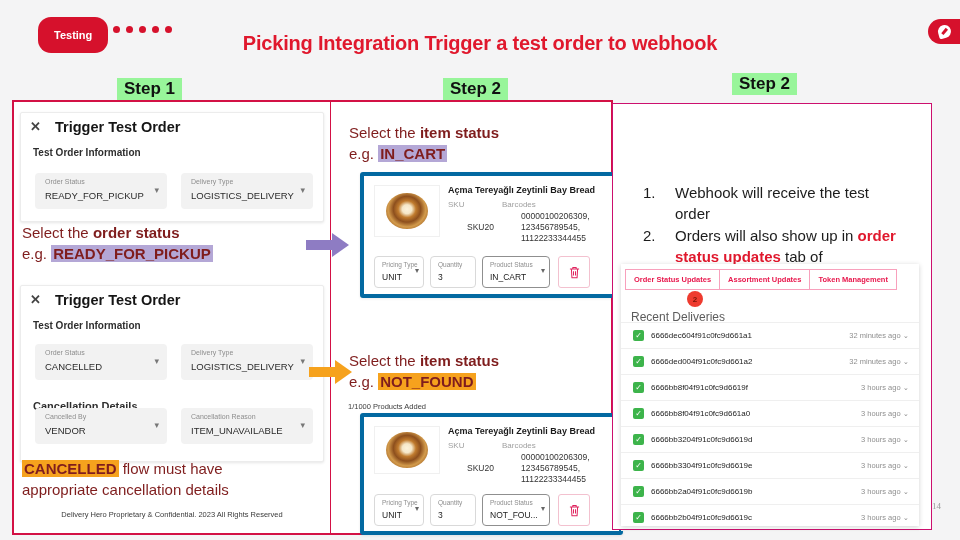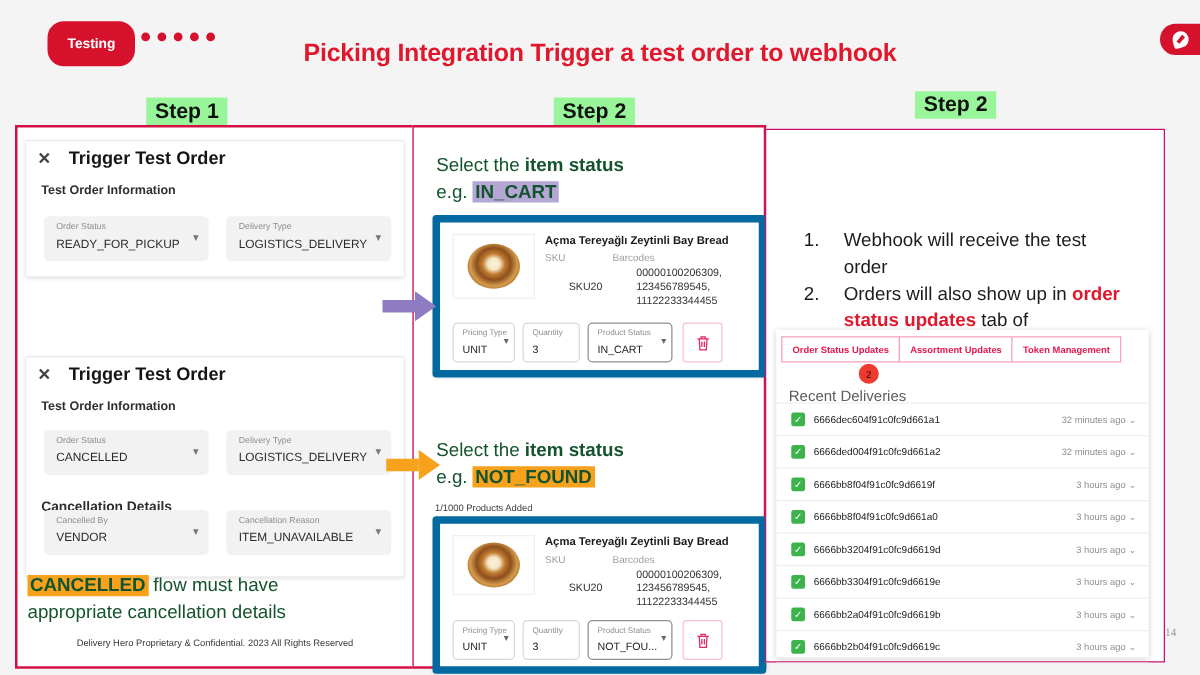--- a/index.html
+++ b/index.html
@@ -35,30 +35,30 @@
   #dialog2{top:183px;height:175px;}
   .dlg-close{left:9px;top:6px;font-size:13px;color:#444;font-weight:bold;cursor:default;}
   .dlg-title{left:34px;top:6px;font-size:14.5px;font-weight:bold;color:#151515;}
   .dlg-section{left:12px;font-size:10px;font-weight:bold;color:#2e2e2e;}
   .field{height:36px;background:#f2f2f2;border-radius:4px;}
   .field .flabel{position:absolute;left:10px;top:5px;font-size:7px;color:#8d8d8d;}
   .field .fvalue{position:absolute;left:10px;top:17px;font-size:9.5px;color:#2b2b2b;}
   .field .fcaret{position:absolute;right:8px;top:12px;font-size:9px;color:#777;}
 
   
-  .note{font-size:15px;line-height:21px;color:#14532d;}
+  .note{font-size:15px;line-height:21px;color:#7f1d1d;}
   .hl-purple{background:#b4a7d6;font-weight:bold;padding:0 2px;}
   .hl-orange{background:#f6a21d;font-weight:bold;padding:0 2px;}
   .hl-magenta{background:#fb2bf5;font-weight:bold;padding:0 2px;}
   .bold{font-weight:bold;}
   .red-bold{color:#e0182d;font-weight:bold;}
   .footer-note{left:0;right:0;top:408px;text-align:center;font-size:7.5px;color:#3a3a3a;}
 
   
-  .prod-card{left:15px;width:255px;background:#fff;border:6px solid #0369a1;
+  .prod-card{left:29px;width:255px;background:#fff;border:4px solid #0369a1;
       box-shadow:0 1px 3px rgba(0,0,0,.08);border-radius:3px;}
   .prod-img{left:10px;top:9px;width:64px;height:50px;border:1px solid #f0f0f0;background:#fff;
       display:flex;align-items:center;justify-content:center;}
   .bagel{width:42px;height:36px;border-radius:50%;
       background:radial-gradient(ellipse at 50% 45%, #fdf3da 0%, #f5e7c8 16%, #c07b2e 30%, #8d4f1d 46%, #d29a4b 63%, #9c5c20 86%, #7a3f14 100%);}
   .prod-name{left:84px;top:9px;width:165px;font-size:9px;font-weight:bold;color:#1a1a1a;}
   .pg{font-size:8px;color:#a0a0a0;}
   .pv{font-size:8.5px;color:#333;padding-left:19px;}
   .ctrl{border:1px solid #d9d9d9;border-radius:4px;background:#fff;height:30px;}
   .ctrl .flabel{position:absolute;left:7px;top:4px;font-size:6.5px;color:#8d8d8d;white-space:nowrap;}
@@ -134,20 +134,24 @@
       <span class="fvalue">READY_FOR_PICKUP</span>
       <span class="fcaret">▾</span>
     </div>
     <div class="abs field" style="left:160px;top:60px;width:132px;">
       <span class="flabel">Delivery Type</span>
       <span class="fvalue">LOGISTICS_DELIVERY</span>
       <span class="fcaret">▾</span>
     </div>
   </div>
 
+  <div class="abs note" style="left:8px;top:120px;">
+    <span>Select the </span><span class="bold">order status</span><br>
+    <span>e.g. </span><span class="hl-purple">READY_FOR_PICKUP</span>
+  </div>
 
   <div id="dialog2" class="abs dialog">
     <span class="abs dlg-close">✕</span>
     <span class="abs dlg-title">Trigger Test Order</span>
     <span class="abs dlg-section" style="top:34px;">Test Order Information</span>
     <div class="abs field" style="left:14px;top:58px;width:132px;">
       <span class="flabel">Order Status</span>
       <span class="fvalue">CANCELLED</span>
       <span class="fcaret">▾</span>
     </div>

